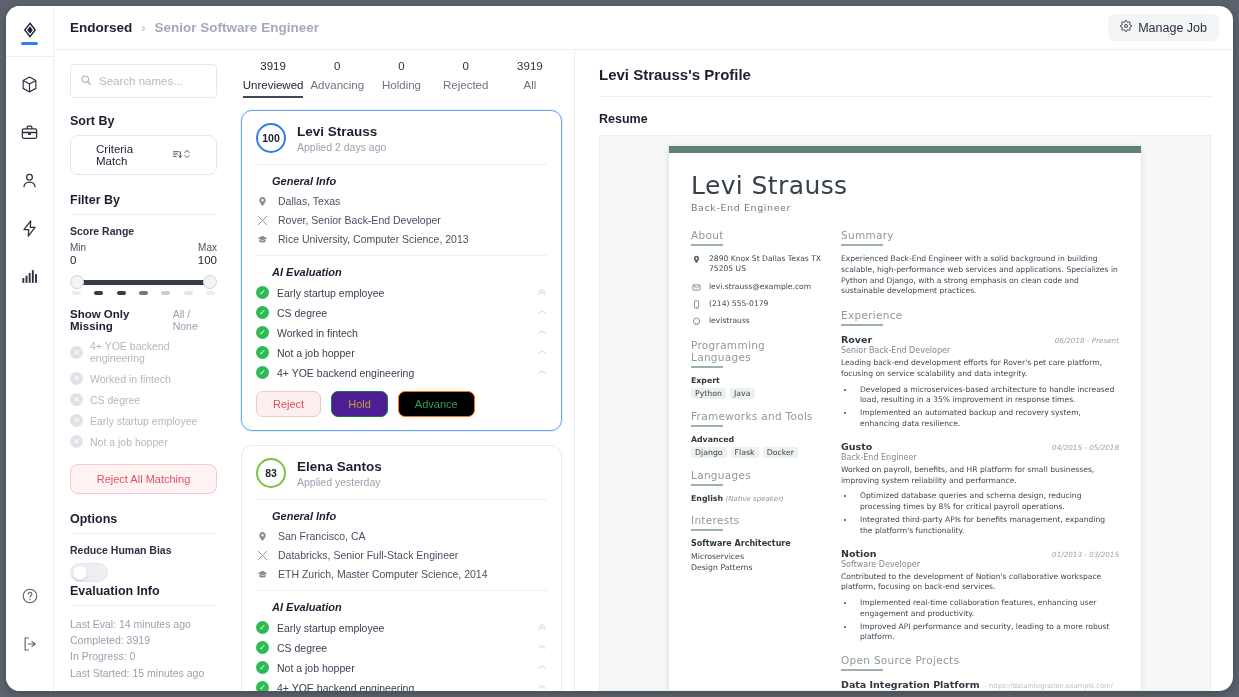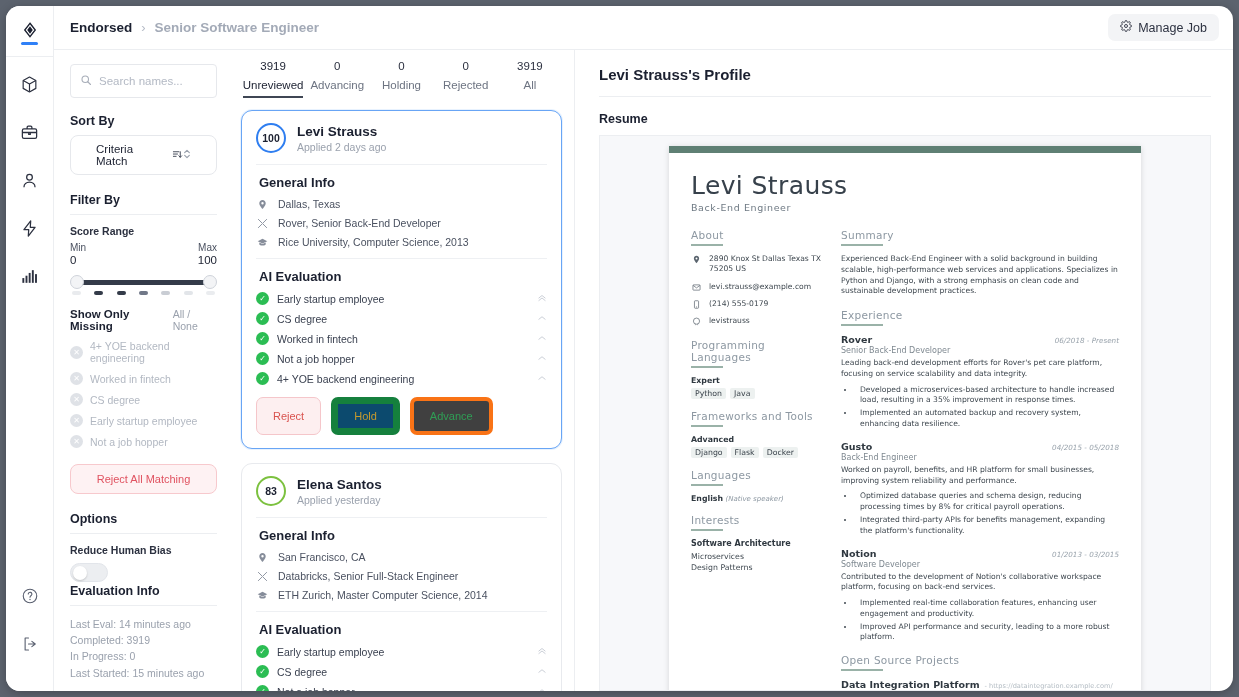--- a/index.html
+++ b/index.html
@@ -146,42 +146,42 @@
   }
   .card.sel { border: 1.5px solid #68a5f5; box-shadow: 0 0 0 1px rgba(104,165,245,.15); }
   .card-head { display: flex; align-items: center; gap: 11px; padding-bottom: 11px; border-bottom: 1px solid #eef0f3; }
   .score {
     width: 30px; height: 30px; border-radius: 50%;
     display: flex; align-items: center; justify-content: center;
     font-size: 10.5px; font-weight: bold; color: #1b2030; flex: 0 0 30px;
   }
   .cand-name { font-size: 13.5px; font-weight: bold; color: #1b2030; }
   .cand-applied { font-size: 10.5px; color: #9aa1ad; margin-top: 2px; }
-  .blk-title { font-size: 13px; font-weight: bold; color: #1b2030; margin: 10px 0 8px 3px; }
+  .blk-title { font-size: 11px; font-weight: bold; color: #1b2030; margin: 10px 0 8px 16px; font-style: italic; }
   .info-row { display: flex; align-items: center; gap: 9px; margin-bottom: 7px; }
   .info-row .txt { font-size: 10.5px; color: #4a5160; }
   .info-ico { width: 13px; display: flex; justify-content: center; color: #868d9a; flex: 0 0 13px; }
   .sep-line { height: 1px; background: #eef0f3; margin: 10px 0 0 0; }
   .ev-row { display: flex; align-items: center; gap: 8px; margin-bottom: 7px; }
   .ev-dot {
     width: 13px; height: 13px; border-radius: 50%; flex: 0 0 13px;
     display: flex; align-items: center; justify-content: center;
     color: #fff; font-size: 8px; line-height: 1;
   }
   .ev-dot.pass { background: #2bbd53; }
   .ev-txt { font-size: 10.5px; color: #3a4150; }
   .ev-chev { margin-left: auto; color: #c7ccd4; font-size: 9px; line-height: 1; }
   .actions { display: flex; gap: 10px; margin-top: 12px; }
   .act {
     padding: 6px 16px; border-radius: 7px; font-size: 11px;
     font-family: "Liberation Sans", sans-serif; cursor: pointer;
   }
   .act.reject { background: #fdeff0; border: 1px solid #f5c6ca; color: #d9534f; }
-  .act.hold { background: #0c4a6e; border: 7px solid #15803d; color: #c79a2e; }
-  .act.advance { background: #404040; border: 4px solid #f97316; color: #2f9e55; }
+  .act.hold { background: #4c1d95; border: 1px solid #15803d; color: #c79a2e; }
+  .act.advance { background: #000000; border: 1px solid #f97316; color: #2f9e55; }
 
   
   .profile {
     flex: 1; min-width: 0;
     border-left: 1px solid #eceef1;
     padding: 16px 22px 0 24px;
     display: flex; flex-direction: column; overflow: hidden;
   }
   .profile-title { font-size: 15px; font-weight: bold; color: #1b2030; padding-bottom: 13px; border-bottom: 1px solid #eceef1; }
   .resume-label { font-size: 12.5px; font-weight: bold; color: #1b2030; margin: 15px 0 9px 0; }

